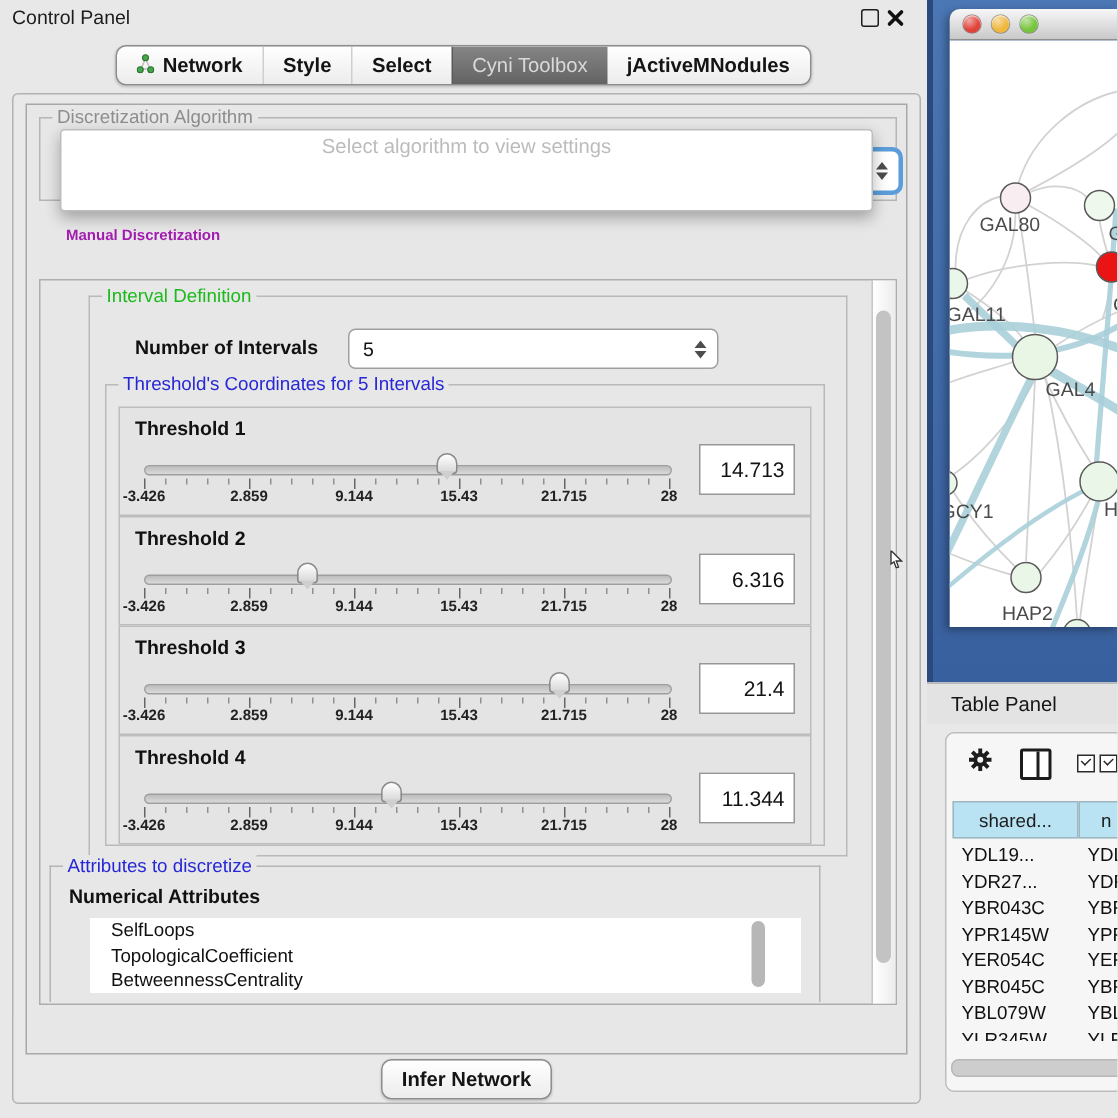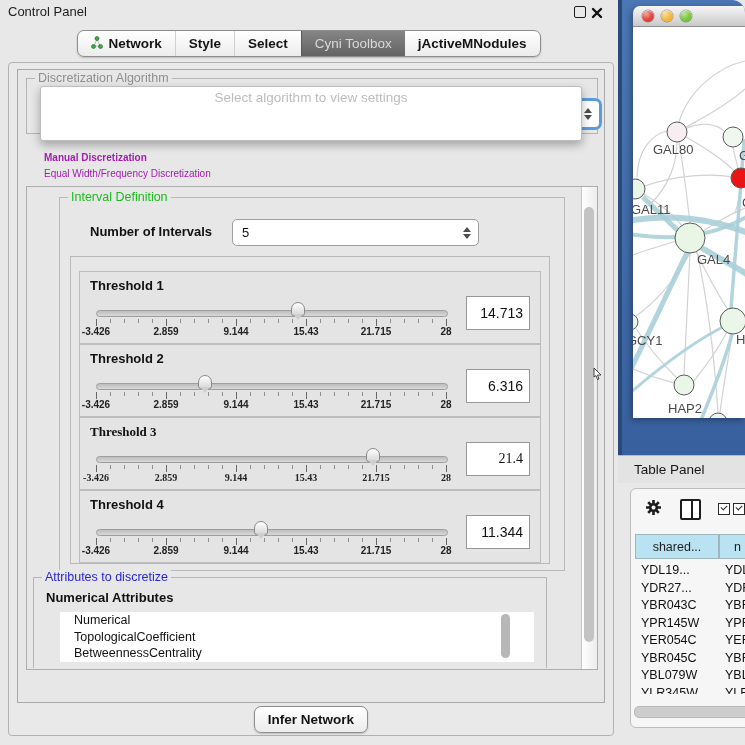--- a/index.html
+++ b/index.html
@@ -1,17 +1,17 @@
 <!DOCTYPE html>
 <html><head>
 <meta charset="utf-8">
 <style>
   html,body{margin:0;padding:0;}
   body{width:745px;height:745px;overflow:hidden;font-family:"Liberation Sans",sans-serif;background:#e8e8e8;}
-  .app{position:relative;width:745px;height:745px;background:#e8e8e8;overflow:hidden;border-radius:13px;}
+  .app{position:relative;width:745px;height:745px;background:#e8e8e8;overflow:hidden;}
 
   
   .cp-titlebar{position:absolute;left:0;top:0;width:618px;height:24px;}
   .cp-title{position:absolute;left:8px;top:4px;font-size:13px;color:#1c1c1c;}
   .float-btn{position:absolute;left:574px;top:6px;width:10px;height:10px;border:1.6px solid #1c1c1c;border-radius:2px;background:transparent;}
   .close-btn{position:absolute;left:591px;top:5px;width:12px;height:12px;}
 
   
   .tabbar{position:absolute;left:0;top:30px;width:618px;display:flex;justify-content:center;}
   .pillbox{display:flex;height:25px;border:1px solid #8d8d8d;border-radius:7px;overflow:hidden;background:linear-gradient(#ffffff,#ececec);box-shadow:0 1px 2px rgba(0,0,0,.2);}
@@ -159,21 +159,20 @@
       <div class="focus-ring">
         <span class="spinner">
             <i class="up"></i>
             <i class="dn"></i>
           </span>
       </div>
 
       <div class="popup">
         <div class="popup-placeholder">Select algorithm to view settings</div>
         <div class="popup-opt b">Manual Discretization</div>
-        <div class="popup-opt r">Equal Width/Frequency Discretization</div>
       </div>
 
 
       <div class="big-panel">
         <div class="vscroll">
             <div class="thumb"></div>
           </div>
 
         <div class="group" style="left:32px;top:10px;width:504px;height:372px;border-color:#b9b9b9;">
           <span class="group-title t-green">Interval Definition</span>
@@ -181,20 +180,21 @@
           <span class="lbl-bold" style="left:30px;top:26px;">Number of Intervals</span>
           <div class="combo" style="left:172px;top:21px;width:236px;height:25px;">
             <span>5</span>
             <span class="spinner">
                 <i class="up"></i>
                 <i class="dn"></i>
               </span>
           </div>
 
           <div class="group" style="left:10px;top:58px;width:478px;height:306px;border-color:#b9b9b9;">
+            <span class="group-title t-blue">Threshold's Coordinates for 5 Intervals</span>
 
             <div class="thr-panel" style="top:14px;">
               <span class="lbl-bold" style="left:10px;top:6px;">Threshold 1</span>
               <div class="slider-track"></div>
               <div class="slider-zone">
                   <div class="sl-thumb" style="left: calc(57.7% - 7px);"></div>
                 </div>
               <div class="slider-ticks">
                   <span class="tick major" style="left: 0%;"></span>
                   <span class="tick" style="left: 4%;"></span>
@@ -272,21 +272,21 @@
                   <span style="left: 0%;">-3.426</span>
                   <span style="left: 20%;">2.859</span>
                   <span style="left: 40%;">9.144</span>
                   <span style="left: 60%;">15.43</span>
                   <span style="left: 80%;">21.715</span>
                   <span style="left: 100%;">28</span>
                 </div>
               <div class="val-box">6.316</div>
             </div>
 
-            <div class="thr-panel" style="top:160px;font-family:Liberation Serif, serif;">
+            <div class="thr-panel" style="top:160px;">
               <span class="lbl-bold" style="left:10px;top:6px;">Threshold 3</span>
               <div class="slider-track"></div>
               <div class="slider-zone">
                   <div class="sl-thumb" style="left: calc(79% - 7px);"></div>
                 </div>
               <div class="slider-ticks">
                   <span class="tick major" style="left: 0%;"></span>
                   <span class="tick" style="left: 4%;"></span>
                   <span class="tick" style="left: 8%;"></span>
                   <span class="tick" style="left: 12%;"></span>
@@ -368,21 +368,21 @@
                 </div>
               <div class="val-box">11.344</div>
             </div>
           </div>
         </div>
 
         <div class="group" style="left:6px;top:390px;width:512px;height:90px;border-bottom:none;">
           <span class="group-title t-blue">Attributes to discretize</span>
           <span class="lbl-bold" style="left:12px;top:12px;">Numerical Attributes</span>
           <div class="attr-list">
-              <div class="attr-item">Numerical</div>
+              <div class="attr-item">SelfLoops</div>
               <div class="attr-item">TopologicalCoefficient</div>
               <div class="attr-item">BetweennessCentrality</div>
             </div>
           <div class="attr-scroll" style="right:36px;top:36px;"></div>
         </div>
       </div>
 
     </div>
 
     <div class="bottom-tabs">

